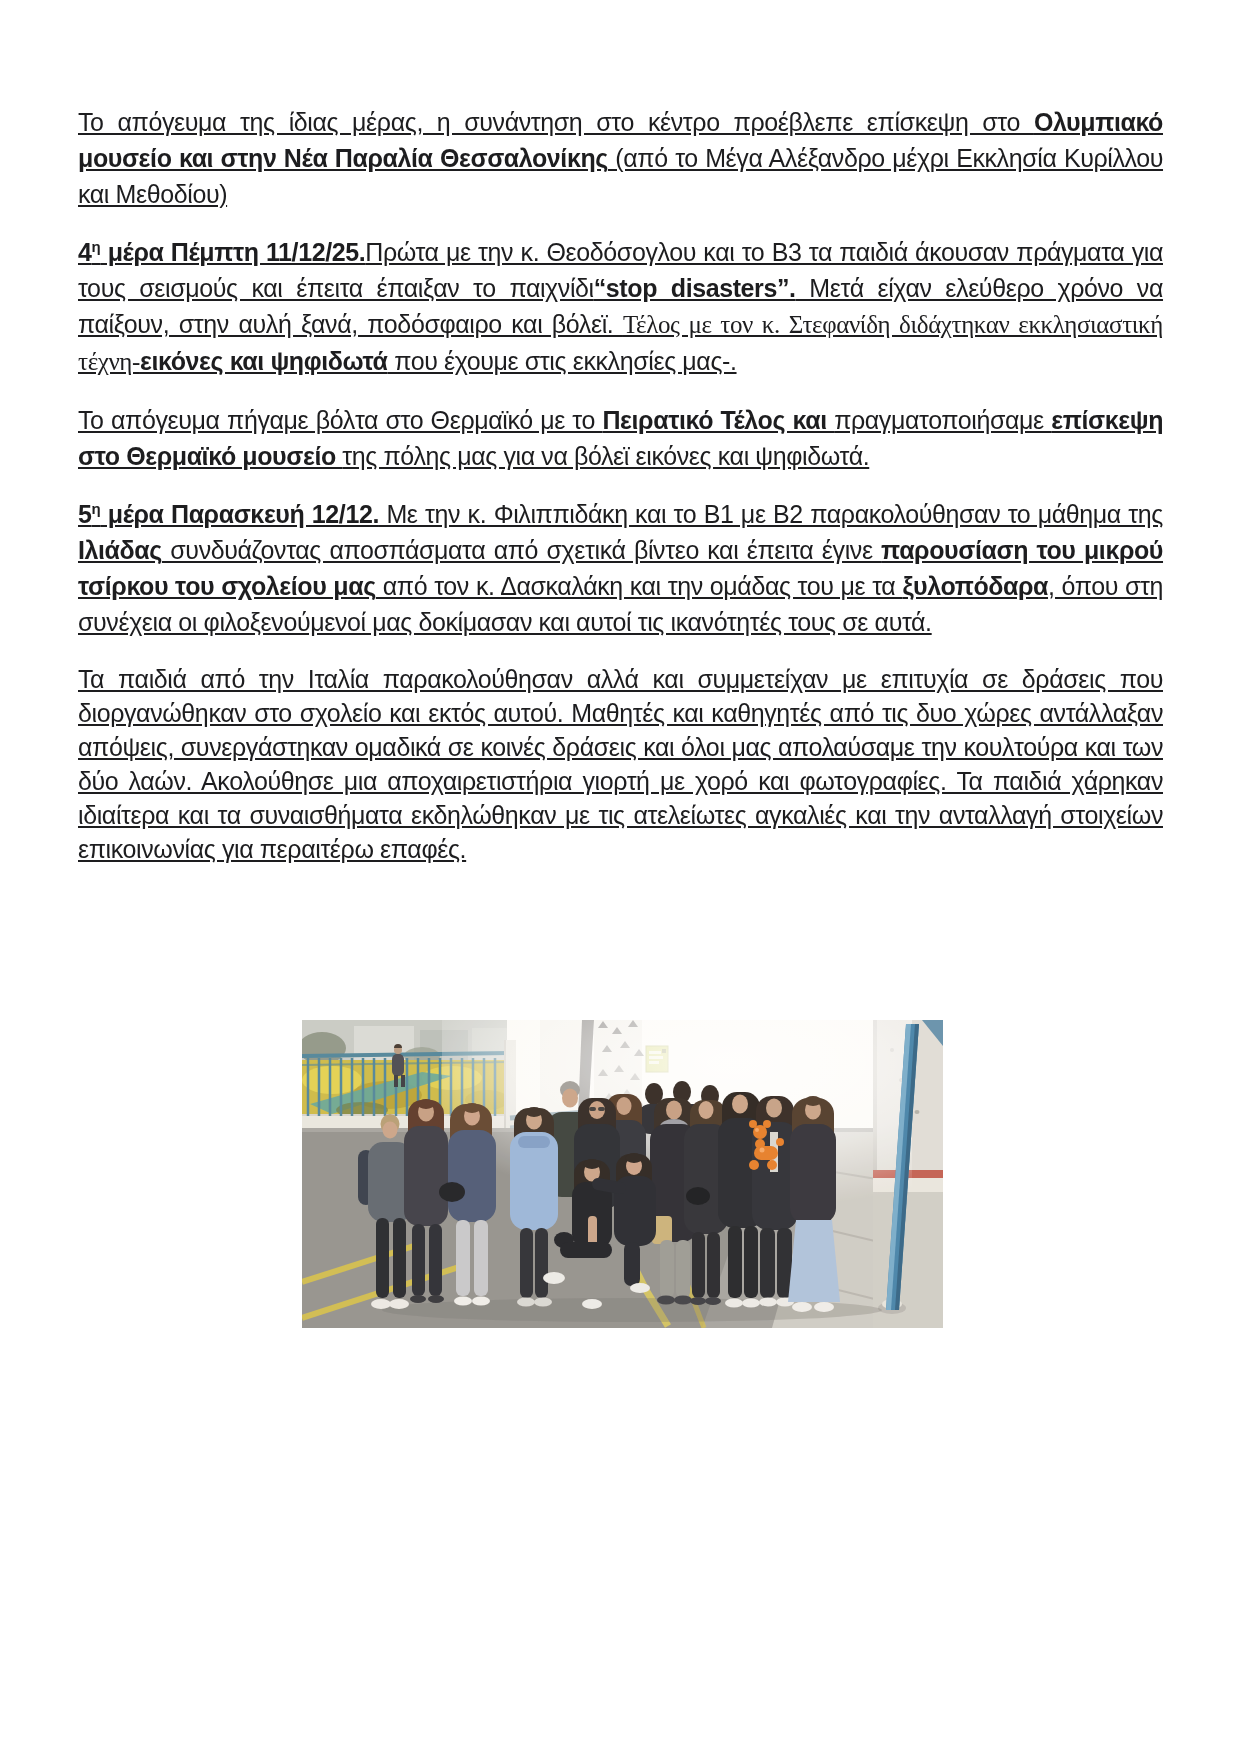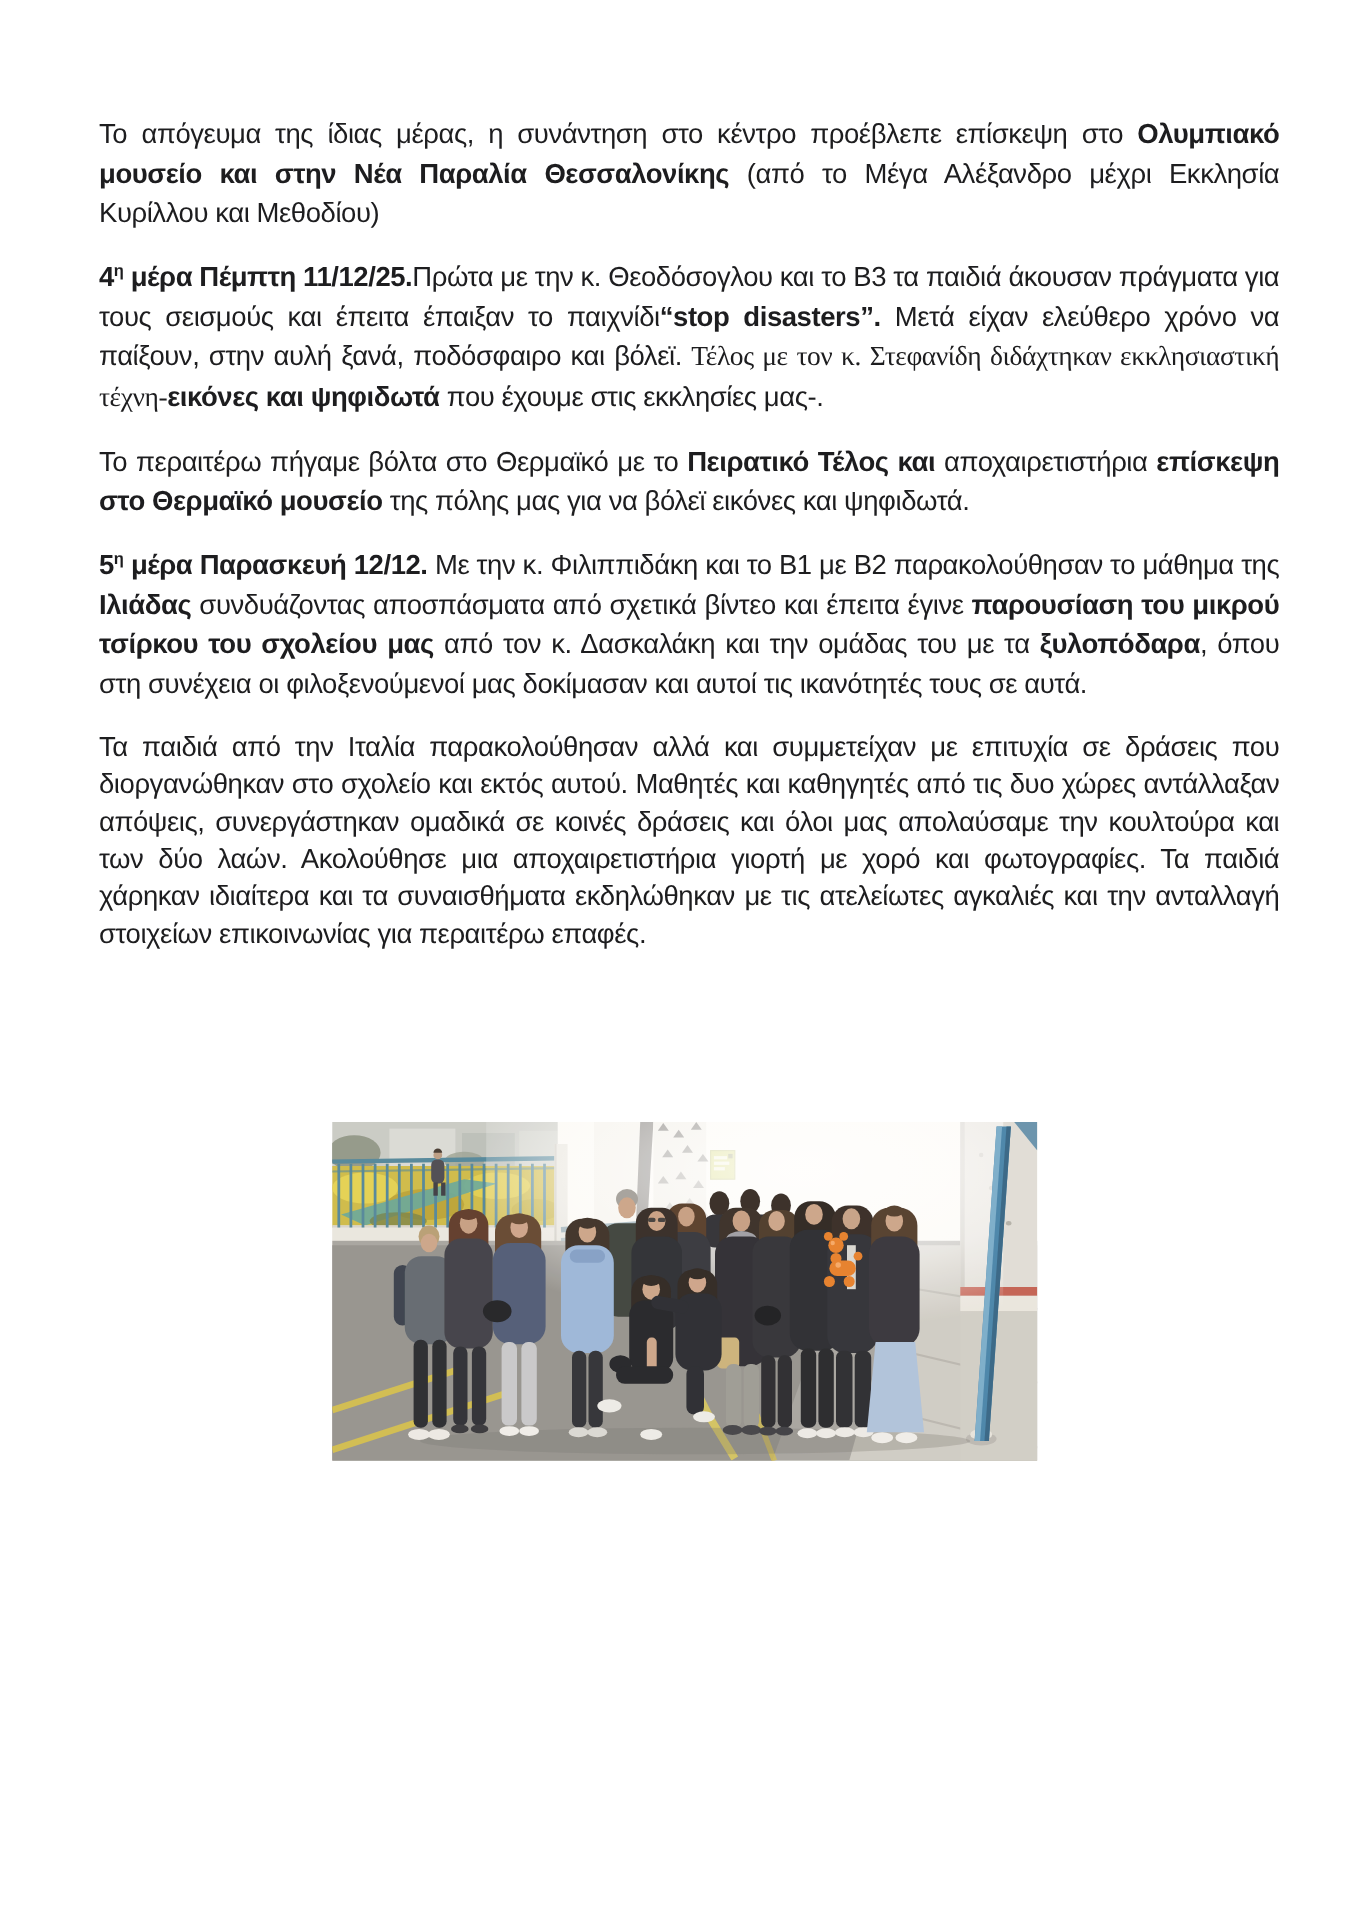--- a/index.html
+++ b/index.html
@@ -9,25 +9,26 @@
     background:#ffffff;
     font-family:"Liberation Sans", sans-serif;
     color:#1d1d1f;
     overflow:hidden;
   }
   .content{
     position:absolute;
     left:78px;top:104px;width:1085px;
   }
   p.para{
-    margin:0 0 22px 12px;
+    margin:0 0 22px 0;
     font-size:25px;
     line-height:36px;
     letter-spacing:-0.4px;
     text-align:justify;
+    text-decoration:underline;
   }
   p.para.wide{line-height:34px;margin-bottom:0;}
   .b{font-weight:700;}
   .serif{font-family:"Liberation Serif", serif;}
   sup.s{font-size:0.6em;vertical-align:super;line-height:0;font-weight:700;}
   .photo-wrap{
     position:absolute;
     left:302px;top:1020px;width:641px;height:308px;
   }
   .photo-wrap svg{display:block;width:100%;height:100%;}
@@ -35,21 +36,21 @@
 </head>
 <body>
 
 <div class="page">
   <div class="content">
 
     <p class="para"><span>Το απόγευμα της ίδιας μέρας, η συνάντηση στο κέντρο προέβλεπε επίσκεψη στο  </span><span class="b">Ολυμπιακό μουσείο και στην Νέα Παραλία Θεσσαλονίκης</span><span> (από το Μέγα Αλέξανδρο μέχρι Εκκλησία Κυρίλλου και Μεθοδίου)</span></p>
 
     <p class="para"><span class="b">4</span><sup class="s">η</sup><span class="b"> μέρα Πέμπτη 11/12/25.</span><span>Πρώτα με την κ. Θεοδόσογλου και το Β3 τα παιδιά άκουσαν πράγματα για τους σεισμούς και έπειτα έπαιξαν το παιχνίδι</span><span class="b">“stop disasters”.</span><span> Μετά είχαν ελεύθερο χρόνο  να παίξουν, στην αυλή ξανά, ποδόσφαιρο και βόλεϊ. </span><span class="serif">Τέλος με τον κ. Στεφανίδη διδάχτηκαν  εκκλησιαστική τέχνη-</span><span class="b">εικόνες και ψηφιδωτά</span><span>  που έχουμε στις εκκλησίες μας-.</span></p>
 
-    <p class="para"><span>Το περαιτέρω πήγαμε βόλτα  στο Θερμαϊκό με το </span><span class="b">Πειρατικό Τέλος και </span><span>αποχαιρετιστήρια </span><span class="b">επίσκεψη στο Θερμαϊκό μουσείο </span><span>της πόλης μας για να βόλεϊ εικόνες και ψηφιδωτά.</span></p>
+    <p class="para"><span>Το απόγευμα πήγαμε βόλτα  στο Θερμαϊκό με το </span><span class="b">Πειρατικό Τέλος και </span><span>πραγματοποιήσαμε </span><span class="b">επίσκεψη στο Θερμαϊκό μουσείο </span><span>της πόλης μας για να βόλεϊ εικόνες και ψηφιδωτά.</span></p>
 
     <p class="para"><span class="b">5</span><sup class="s">η</sup><span class="b"> μέρα Παρασκευή 12/12.</span><span> Με την κ. Φιλιππιδάκη και το Β1 με Β2 παρακολούθησαν το μάθημα της </span><span class="b">Ιλιάδας</span><span>  συνδυάζοντας αποσπάσματα από σχετικά βίντεο και έπειτα έγινε </span><span class="b">παρουσίαση του μικρού τσίρκου του σχολείου μας</span><span> από τον κ. Δασκαλάκη και την ομάδας του  με τα </span><span class="b">ξυλοπόδαρα</span><span>, όπου στη συνέχεια οι φιλοξενούμενοί μας δοκίμασαν και αυτοί τις ικανότητές τους σε αυτά.</span></p>
 
     <p class="para wide"><span>Τα παιδιά από την Ιταλία παρακολούθησαν αλλά και συμμετείχαν με επιτυχία σε δράσεις που διοργανώθηκαν στο σχολείο και εκτός αυτού. Μαθητές και καθηγητές από τις δυο χώρες αντάλλαξαν απόψεις, συνεργάστηκαν ομαδικά σε κοινές δράσεις και όλοι μας απολαύσαμε  την κουλτούρα  και των δύο λαών. Ακολούθησε μια αποχαιρετιστήρια γιορτή με χορό και φωτογραφίες. Τα παιδιά χάρηκαν ιδιαίτερα και τα συναισθήματα εκδηλώθηκαν με τις ατελείωτες αγκαλιές και την ανταλλαγή στοιχείων επικοινωνίας για περαιτέρω επαφές.</span></p>
 
   </div>
 
   <div class="photo-wrap">
     <svg viewBox="0 0 641 308" xmlns="http://www.w3.org/2000/svg">
       <defs>

